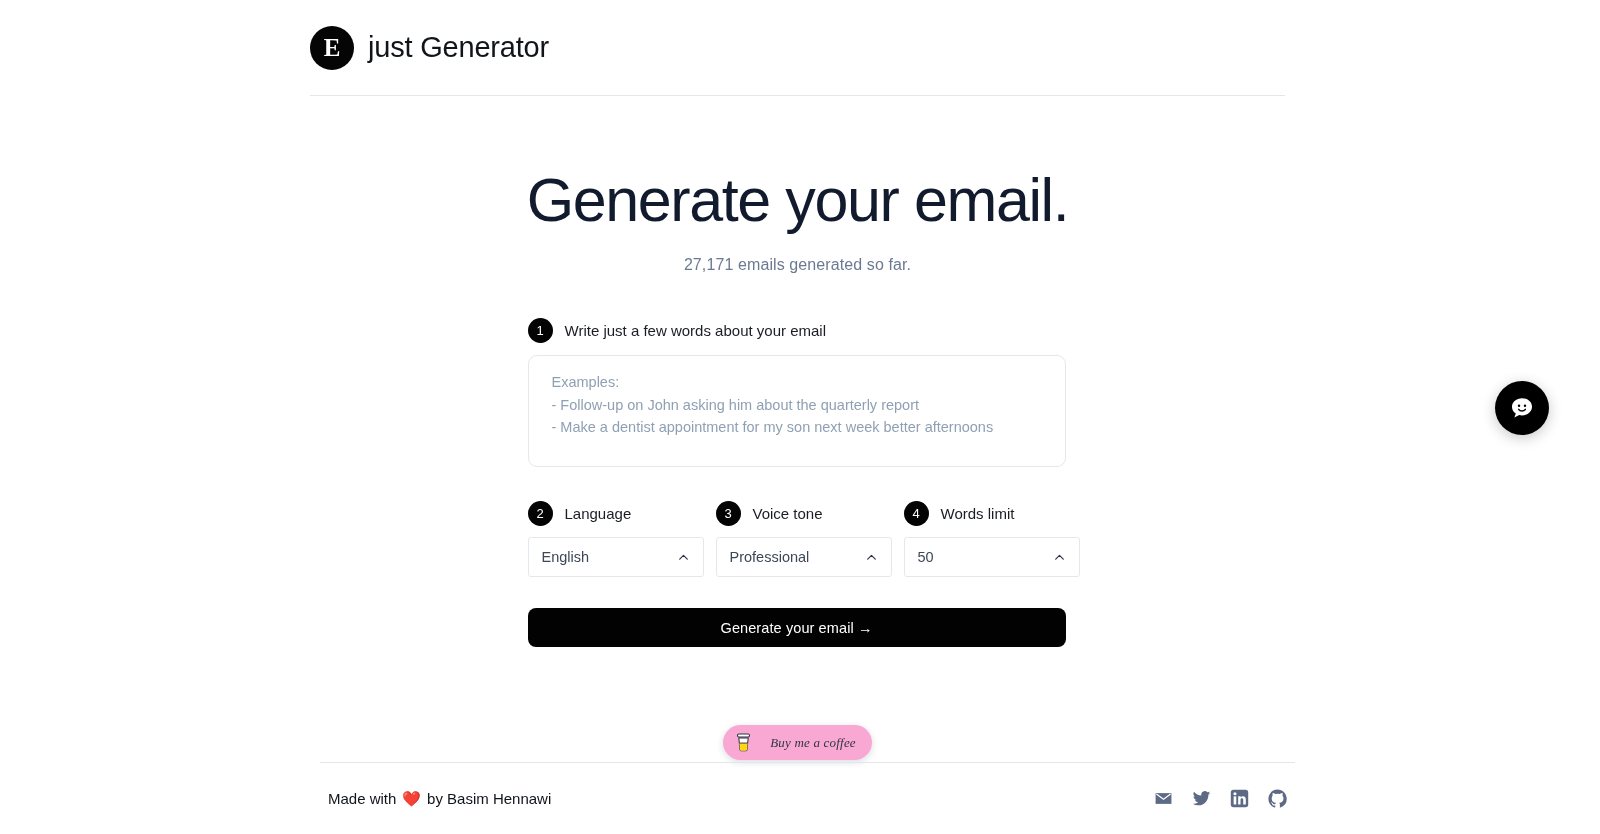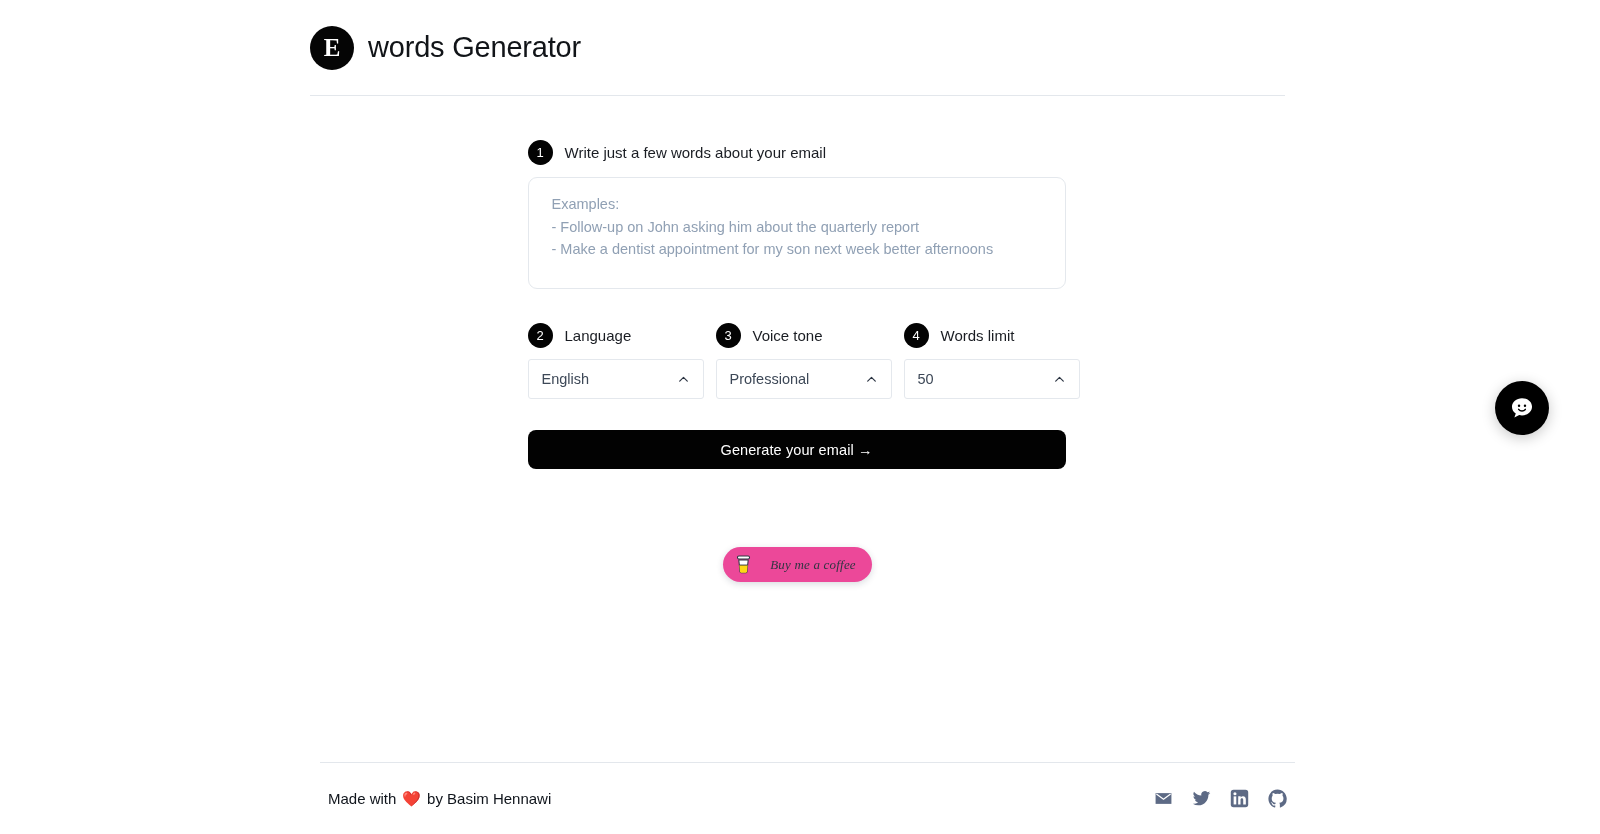--- a/index.html
+++ b/index.html
@@ -201,21 +201,21 @@
     width: 975px;
     display: flex;
     justify-content: center;
     margin-top: 78px;
   }
 
   .coffee-btn {
     display: flex;
     align-items: center;
     gap: 19px;
-    background: #ec4899;
+    background: #f9a8d4;
     border: none;
     border-radius: 20px;
     padding: 8px 16px 8px 13px;
     box-shadow: 0 2px 7px rgba(20,30,55,0.16);
     cursor: pointer;
   }
 
   .coffee-text {
     font-family: "Liberation Serif", serif;
     font-style: italic;
@@ -282,26 +282,30 @@
   }
 </style>
 </head>
 <body>
 
 <div class="page">
 
   <div class="header">
     <a class="brand" href="#">
       <span class="brand-logo">E</span>
-      <span class="brand-title">words Generator</span>
+      <span class="brand-title">just Generator</span>
     </a>
   </div>
 
   <div class="main">
 
+    <div class="hero">
+      <h1 class="hero-title">Generate your email.</h1>
+      <div class="hero-sub">27,171 emails generated so far.</div>
+    </div>
 
     <div class="form">
 
       
       <div class="step-row">
         <span class="step-badge">1</span>
         <span class="step-label">Write just a few words about your email</span>
       </div>
 
       <textarea class="prompt-box" placeholder="Examples:

